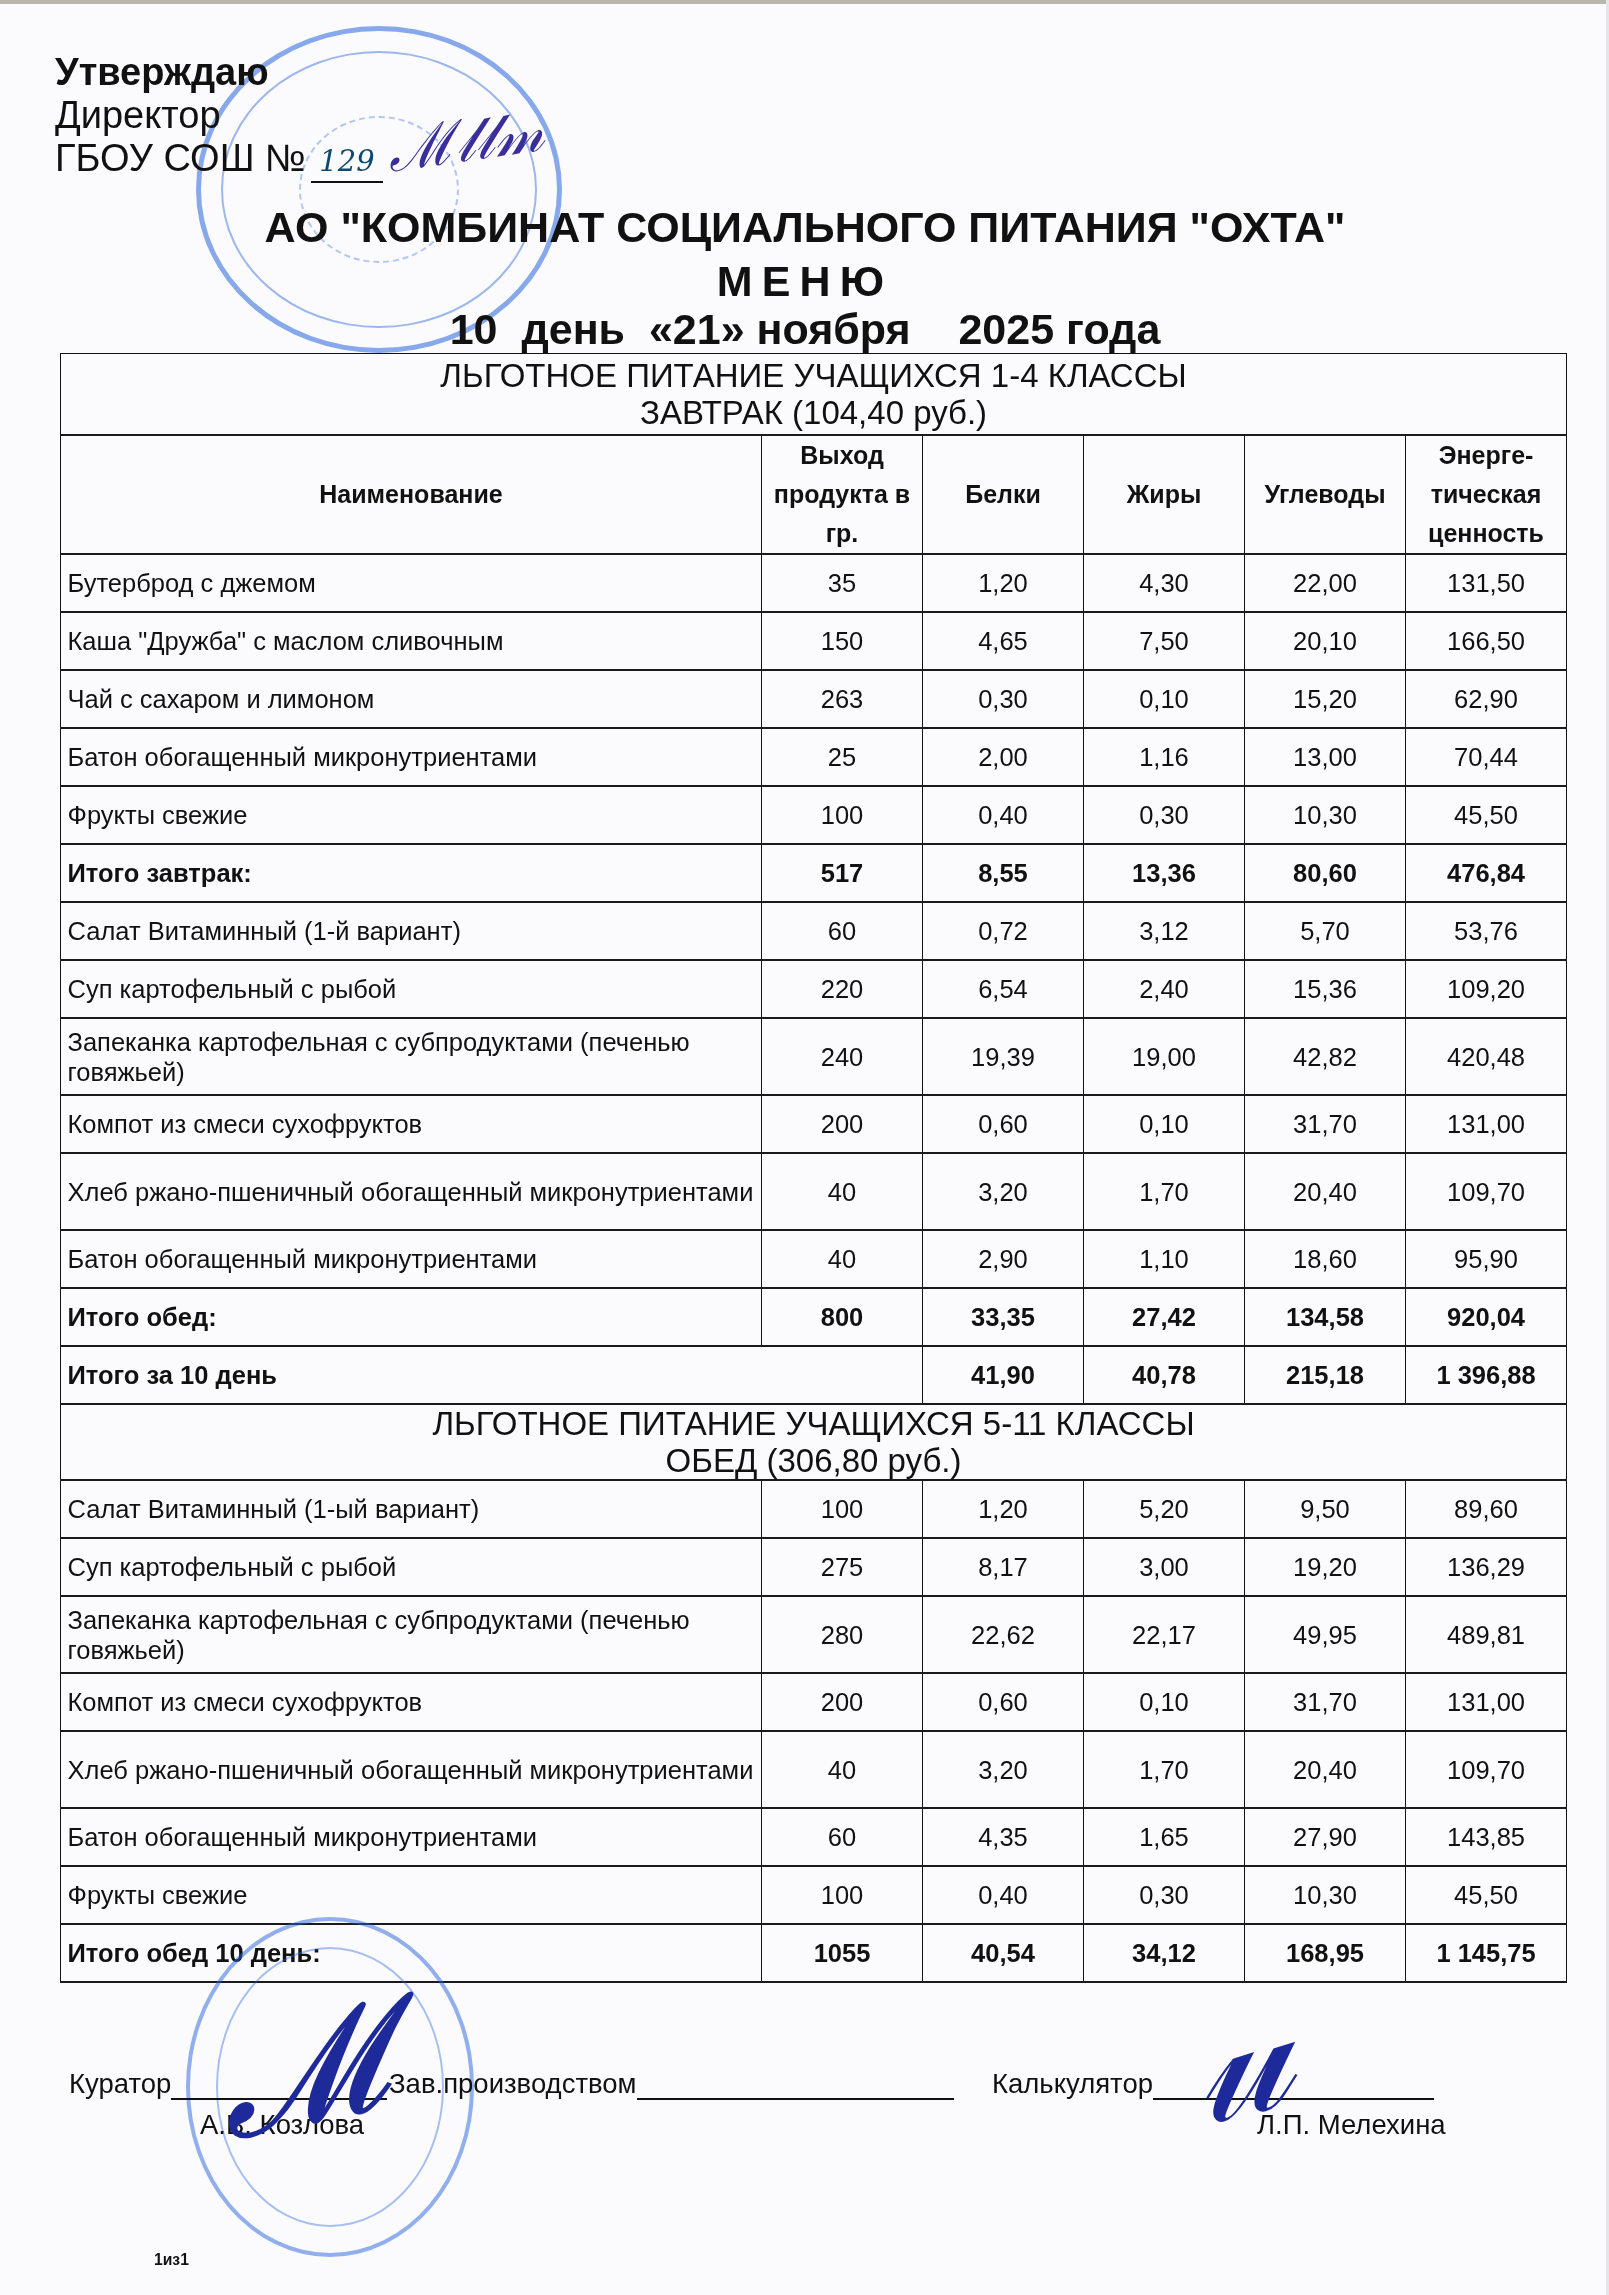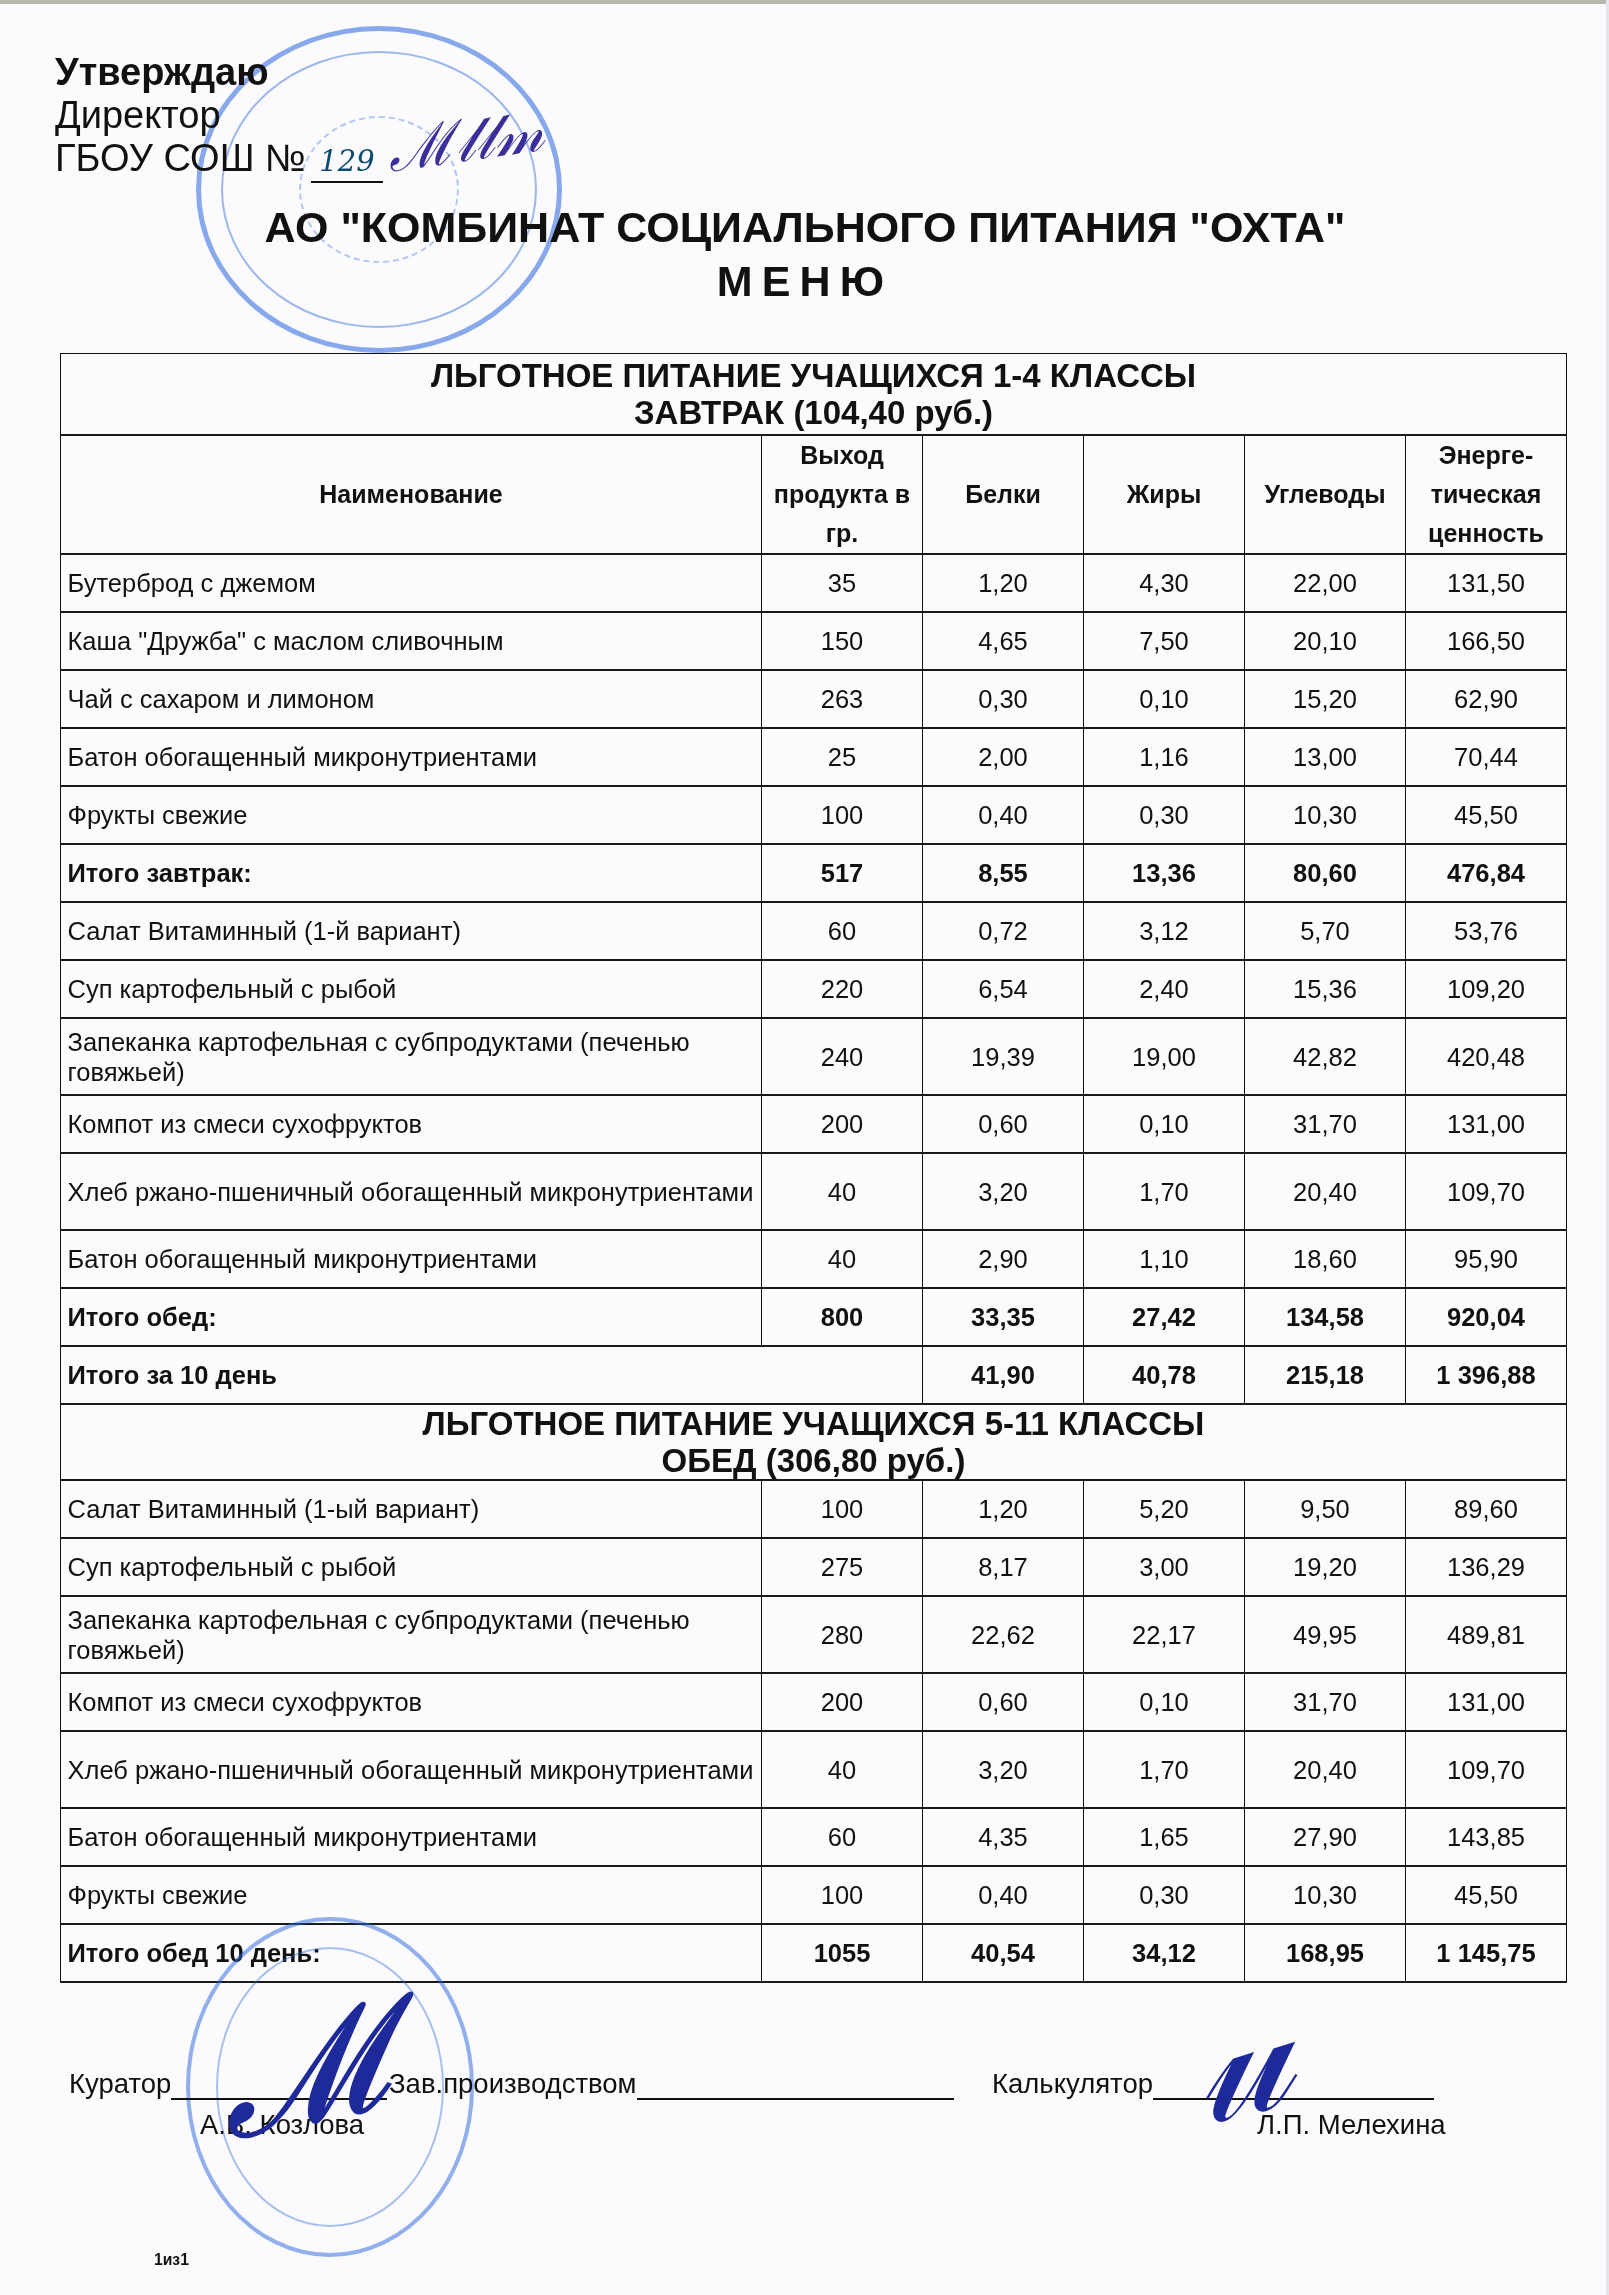--- a/index.html
+++ b/index.html
@@ -23,21 +23,21 @@
   .title-block { position: absolute; left: 0; width: 1610px; top: 203px; text-align: center; font-weight: bold; }
   .title-block .org { font-size: 43px; line-height: 48px; }
   .title-block .menu { font-size: 43px; line-height: 46px; letter-spacing: 9.2px; margin-top: 7px; }
   .title-block .date { font-size: 43px; line-height: 50px; white-space: pre; }
 
   table.menu-table { position: absolute; left: 60px; top: 353px; width: 1506px; border-collapse: collapse; table-layout: fixed; }
   .menu-table td, .menu-table th { border: 1.3px solid #111; padding: 0 6.5px; font-size: 25.5px; line-height: 30px; }
   .menu-table tr { border-bottom: 2.6px solid #1a1a1a; }
   .menu-table col.c-name { width: 701px; }
   .menu-table col.c-num { width: 161px; }
-  .menu-table .section-head { text-align: center; font-weight: bold; font-size: 33px; line-height: 37px; }
+  .menu-table .section-head { text-align: center; font-weight: normal; font-size: 33px; line-height: 37px; }
   .menu-table .col-head th { text-align: center; font-weight: bold; font-size: 25px; line-height: 39px; }
   .menu-table td.num { text-align: center; }
   .menu-table tr.total td { font-weight: bold; border-radius: 10px; }
   .h90 td { height: 56px; }
   .h118 td { height: 75px; }
 
   .footer { position: absolute; top: 2055px; left: 69px; width: 1492px; height: 131px; font-size: 27.5px; }
   .footer .f-item { position: absolute; top: 13px; }
   .footer .line { display: inline-block; border-bottom: 2.6px solid #111; vertical-align: bottom; }
   .footer .name { position: absolute; font-size: 27.5px; }
@@ -58,20 +58,21 @@
 <div class="approve">
   <div class="bold">Утверждаю</div>
   <div>Директор</div>
   <div><span>ГБОУ СОШ №</span><span class="school-no">129</span></div>
 </div>
 <div class="sig-director">ℳ𝓁𝓁𝓂</div>
 
 <div class="title-block">
   <div class="org">АО "КОМБИНАТ СОЦИАЛЬНОГО ПИТАНИЯ "ОХТА"</div>
   <div class="menu">МЕНЮ</div>
+  <div class="date">10  день  «21» ноября    2025 года</div>
 </div>
 
 <table class="menu-table">
   <colgroup>
     <col class="c-name">
       <col class="c-num">
       <col class="c-num">
       <col class="c-num">
       <col class="c-num">
       <col class="c-num">

